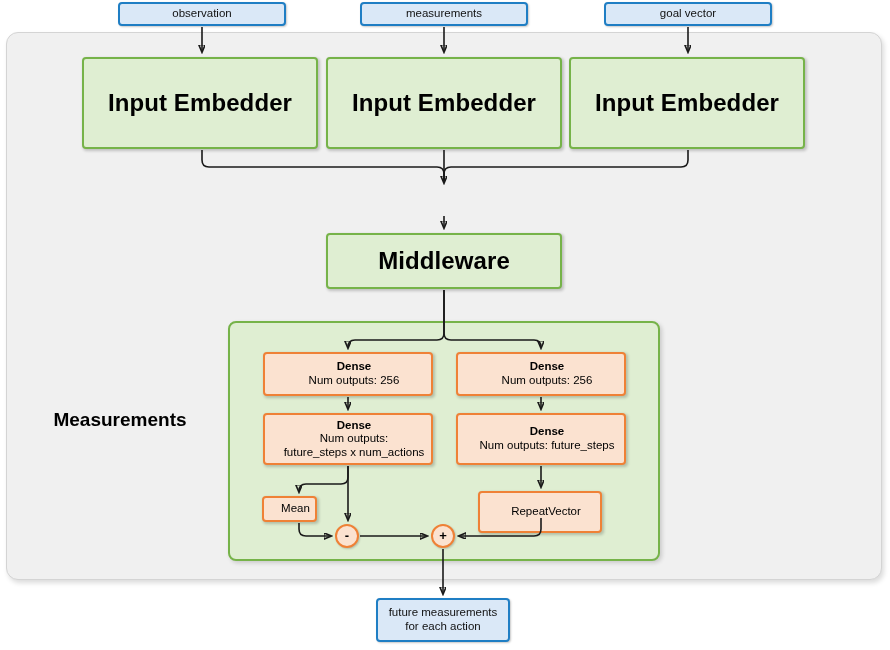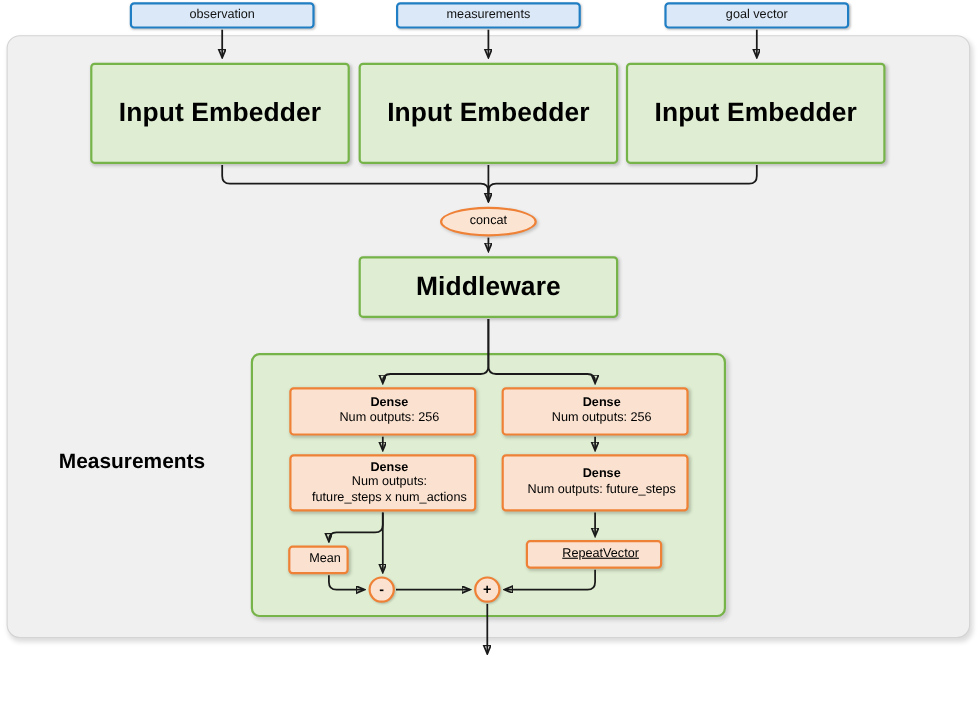--- a/index.html
+++ b/index.html
@@ -146,23 +146,20 @@
   <div class="abs node green-box" style="left:82px; top:57px; width:236px; height:92px;">
     <span class="big-label">Input Embedder</span>
   </div>
   <div class="abs node green-box" style="left:326px; top:57px; width:236px; height:92px;">
     <span class="big-label">Input Embedder</span>
   </div>
   <div class="abs node green-box" style="left:569px; top:57px; width:236px; height:92px;">
     <span class="big-label">Input Embedder</span>
   </div>
 
-  <div class="abs node ellipse" style="left:400px; top:188px; width:88px; height:27px;">
-    <span>concat</span>
-  </div>
 
   <div class="abs node green-box" style="left:326px; top:233px; width:236px; height:56px;">
     <span class="big-label">Middleware</span>
   </div>
 
   <div class="abs node orange-box" style="left:263px; top:352px; width:170px; height:44px;">
     <span class="t-bold">Dense</span>
     <span>Num outputs: 256</span>
   </div>
 
@@ -179,31 +176,35 @@
 
   <div class="abs node orange-box" style="left:456px; top:413px; width:170px; height:52px;">
     <span class="t-bold">Dense</span>
     <span>Num outputs: future_steps</span>
   </div>
 
   <div class="abs node orange-box" style="left:262px; top:496px; width:55px; height:26px;">
     <span>Mean</span>
   </div>
 
-  <div class="abs node orange-box" style="left:478px; top:491px; width:124px; height:26px;text-decoration:underline;">
+  <div class="abs node orange-box" style="left:478px; top:491px; width:124px; height:42px;">
     <span>RepeatVector</span>
   </div>
 
   <div class="abs node op-circle" style="left:335px; top:524px; width:24px; height:24px;">
     <span>-</span>
   </div>
   <div class="abs node op-circle" style="left:431px; top:524px; width:24px; height:24px;">
     <span>+</span>
   </div>
 
+  <div class="abs node io-box" style="left:376px; top:598px; width:134px; height:44px;">
+    <span>future measurements</span>
+    <span>for each action</span>
+  </div>
 
   <svg id="wires" viewBox="0 0 890 650">
     <defs>
       <marker id="arrowhead" markerWidth="9" markerHeight="9" refX="7.2" refY="3.2" orient="auto" markerUnits="userSpaceOnUse">
         <path d="M0,0 L7.6,3.2 L0,6.4 z" fill="#1a1a1a" stroke="none"></path>
       </marker>
     </defs>
 
     <line x1="202" y1="27" x2="202" y2="52" marker-end="url(#arrowhead)"></line>
     <line x1="444" y1="27" x2="444" y2="52" marker-end="url(#arrowhead)"></line>

